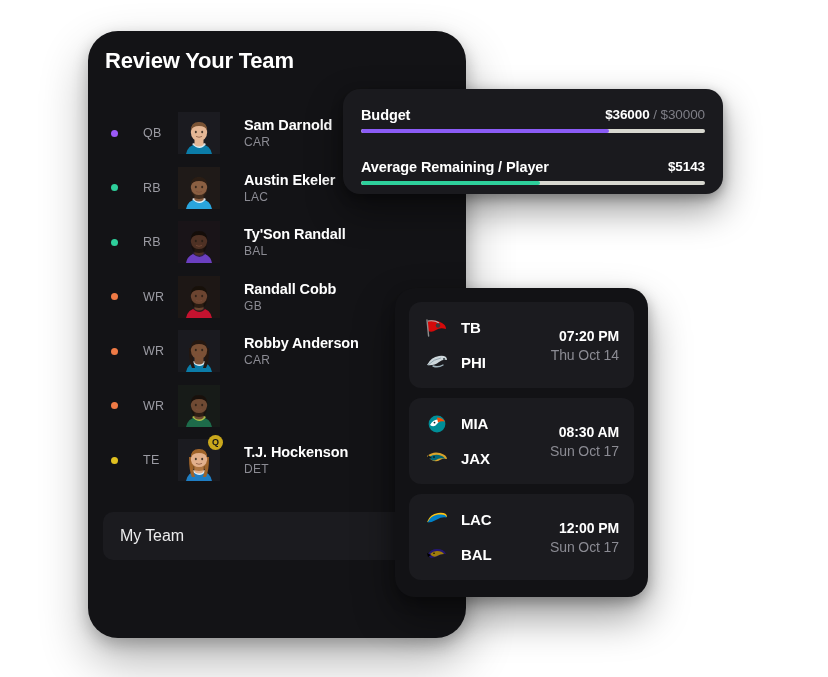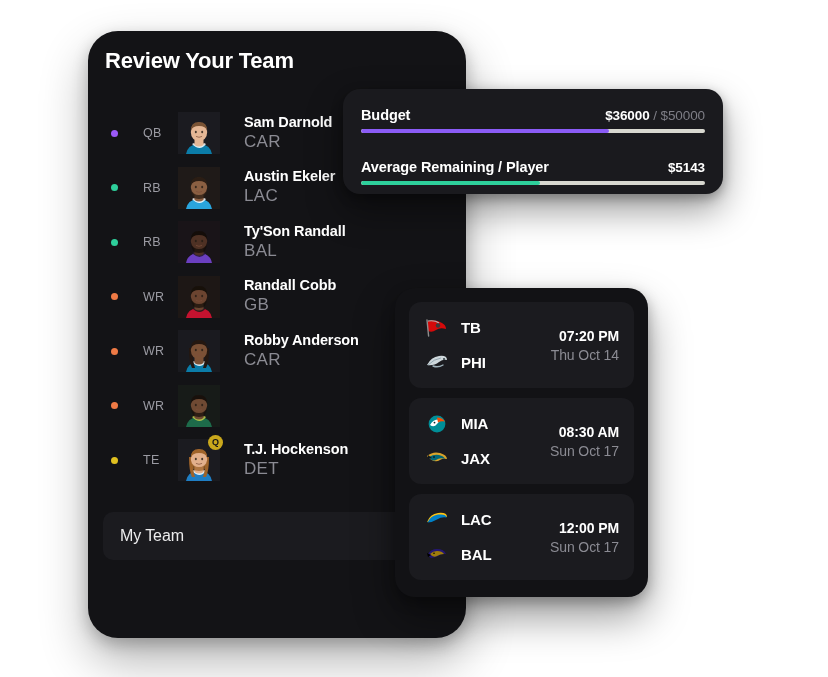--- a/index.html
+++ b/index.html
@@ -103,21 +103,21 @@
     justify-content: center;
   }
   .player-name {
     font-size: 14.5px;
     font-weight: bold;
     color: #ffffff;
     line-height: 1.25;
     letter-spacing: -0.1px;
   }
   .player-team {
-    font-size: 17px;
+    font-size: 12px;
     color: #8b8b93;
     line-height: 1.35;
     letter-spacing: 0.3px;
   }
 
   #team-name-field {
     position: absolute;
     left: 15px;
     top: 481px;
     width: 378px;
@@ -165,21 +165,21 @@
     box-shadow: 0 16px 36px rgba(0,0,0,0.40), 0 4px 12px rgba(0,0,0,0.30);
     overflow: hidden;
   }
   .meter {
     position: absolute;
     left: 18px;
     width: 344px;
   }
   .meter-head {
     display: flex;
-    align-items: center;
+    align-items: flex-start;
     justify-content: space-between;
     margin-bottom: 6px;
   }
   .meter-label {
     font-size: 14.5px;
     font-weight: bold;
     color: #ffffff;
     letter-spacing: -0.1px;
   }
   .meter-value {
@@ -445,21 +445,21 @@
     <span id="team-name-value">My Team</span>
   </div>
 
 </div>
 
 <div id="budget-card">
     <div class="meter" style="top: 18px;">
     <div class="meter-head">
       <span class="meter-label">Budget</span>
       <span class="meter-value">
-        <span>$36000</span><span class="muted"> / </span><span class="muted">$50000</span>
+        <span>$36000</span><span class="muted"> / </span><span class="muted">$30000</span>
       </span>
     </div>
     <div class="meter-track">
       <div class="meter-fill" style="width:72%;background:#8b5cf6"></div>
     </div>
     </div>
     <div class="meter" style="top: 70px;">
     <div class="meter-head">
       <span class="meter-label">Average Remaining / Player</span>
       <span class="meter-value">

